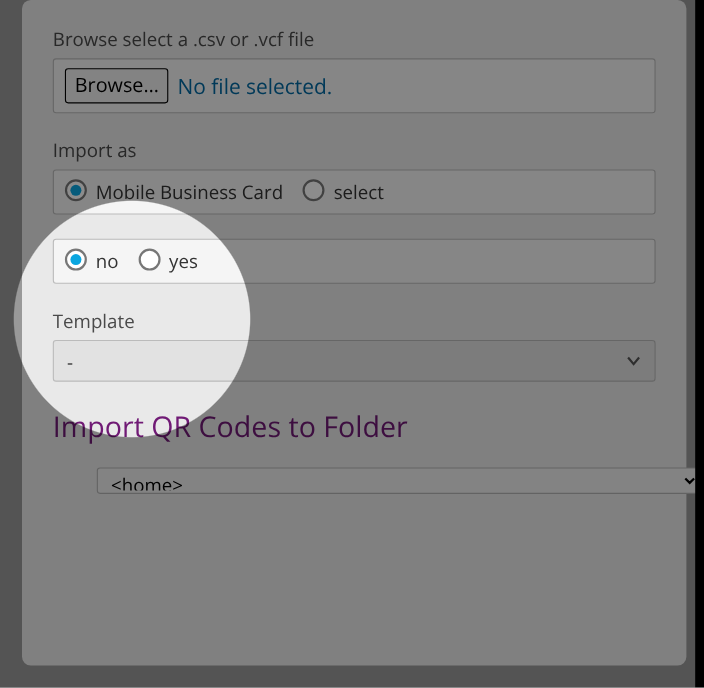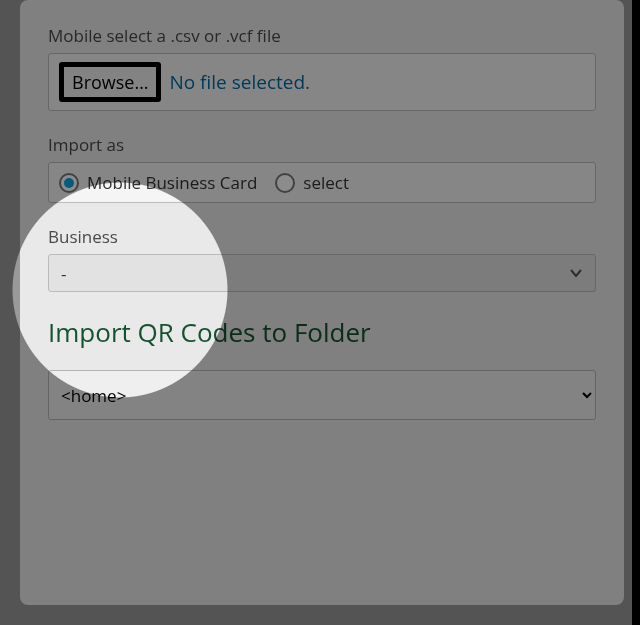--- a/index.html
+++ b/index.html
@@ -38,26 +38,26 @@
     min-height: 40px;
     display: flex;
     align-items: center;
     gap: 18px;
   }
   .filebox { gap: 8px; }
   .browse-btn {
     font-size: 18px;
     padding: 3px 8px;
     background: #efefef;
-    border: 5px solid #000000;
+    border: 1px solid #000000;
     border-radius: 3px;
     font-family: inherit;
   }
   .file-status { font-size: 19px; color: #0369a1; }
-  .radio-wrap { display: flex; align-items: center; gap: 8px; font-size: 17px; color: #333; }
+  .radio-wrap { display: flex; gap: 8px; font-size: 17px; color: #333; }
   .radio-circle {
     width: 20px; height: 20px; border-radius: 50%;
     border: 2px solid #777; display: flex; align-items: center; justify-content: center;
     background: #fff;
   }
   .radio-circle.sel::after {
     content: ""; width: 10px; height: 10px; border-radius: 50%; background: #0aa6e0;
   }
   .help-icon {
     width: 16px; height: 16px; border-radius: 50%; background: #9a9a9a; color: #fff;
@@ -69,63 +69,73 @@
     background: #e2e2e2;
     border-radius: 3px;
     height: 38px;
     display: flex; align-items: center; justify-content: space-between;
     padding: 0 12px;
     margin-bottom: 22px;
     font-size: 17px; color: #333;
   }
   .chev { width: 14px; height: 14px; }
   .chev polyline { fill: none; stroke: #555; stroke-width: 2; }
-  .section-title { font-size: 26px; color: #14532d; font-weight: 400; margin: 20px 0 20px; }
+  .section-title { font-size: 26px; color: #701a75; font-weight: 400; margin: 20px 0 20px; }
   .native-select {
-    width: 100%; height: 50px; font-size: 17px; font-family: inherit;
-    border: 1px solid #b5b5b5; border-radius: 3px; background: #efefef; padding: 2px 8px;
+    width: 100%; height: 24px; font-size: 17px; font-family: inherit;
+    border: 1px solid #b5b5b5; border-radius: 3px; background: #efefef; padding: 2px 8px; margin-left: 40px;
   }
 
   
   .overlay {
     position: absolute; inset: 0;
     pointer-events: none;
   }
   .overlay .shade {
     position: absolute; inset: 0;
     background: rgba(0,0,0,0.45);
     -webkit-mask: radial-gradient(circle 108px at 120px 290px, transparent 0 99%, #000 100%);
     mask: radial-gradient(circle 108px at 120px 290px, transparent 0 99%, #000 100%);
   }
 </style>
 </head>
 <body>
 
 <div class="page">
 
-  <div class="label">Mobile select a .csv or .vcf file</div>
+  <div class="label">Browse select a .csv or .vcf file</div>
   <div class="groupbox filebox">
     <button class="browse-btn">Browse…</button>
     <span class="file-status">No file selected.</span>
   </div>
 
   <div class="label">Import as</div>
   <div class="groupbox">
     <label class="radio-wrap">
       <span class="radio-circle sel"></span>
       <span>Mobile Business Card</span>
     </label>
     <label class="radio-wrap">
       <span class="radio-circle"></span>
       <span>select</span>
     </label>
   </div>
 
+  <div class="groupbox">
+    <label class="radio-wrap">
+      <span class="radio-circle sel"></span>
+      <span>no</span>
+    </label>
+    <label class="radio-wrap">
+      <span class="radio-circle"></span>
+      <span>yes</span>
+    </label>
+  </div>
 
-  <div class="label">Business</div>
+  <div class="label">Template</div>
   <div class="select-box">
     <span>-</span>
     <svg class="chev" viewBox="0 0 14 14">
         <polyline points="2,4 7,10 12,4"></polyline>
       </svg>
   </div>
 
   <div class="section-title">Import QR Codes to Folder</div>
   <select class="native-select">
     <option>&lt;home&gt;</option>

